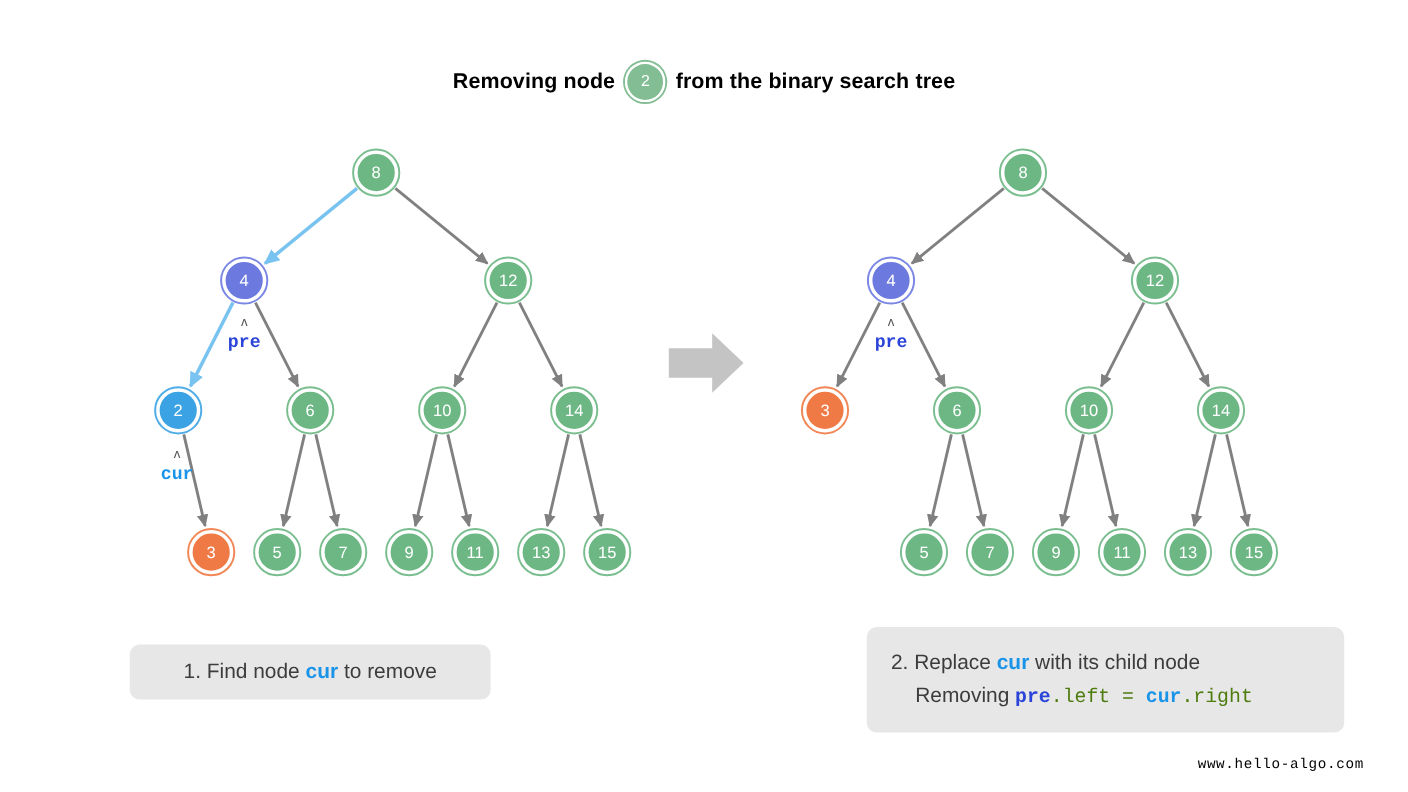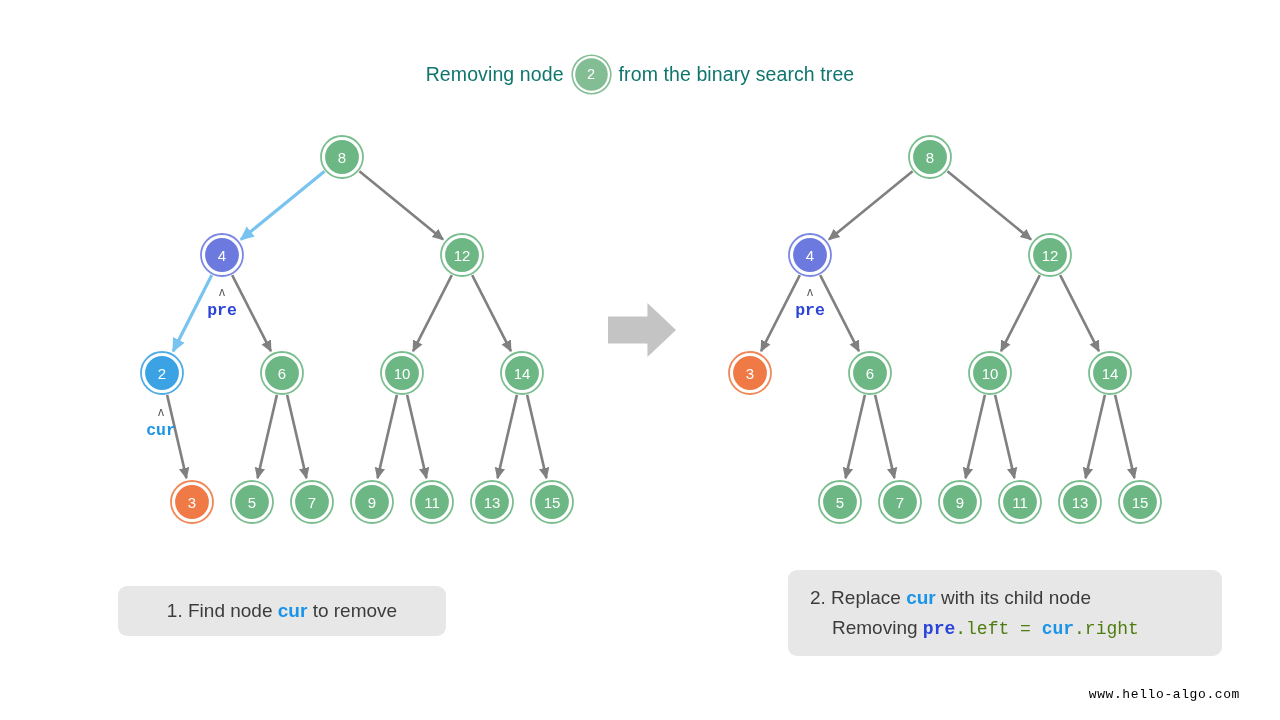--- a/index.html
+++ b/index.html
@@ -28,22 +28,22 @@
     top: 52px;
     width: 1280px;
     height: 44px;
     display: flex;
     align-items: center;
     justify-content: center;
     gap: 0px;
   }
   .title-text {
     font-size: 19.5px;
-    font-weight: normal;
-    color: #0f766e;
+    font-weight: bold;
+    color: #000000;
     letter-spacing: 0.1px;
     white-space: pre;
   }
   .title-node {
     width: 37px;
     height: 37px;
     border-radius: 50%;
     background: #83bd94;
     box-shadow: inset 0 0 0 2.2px #ffffff, 0 0 0 1.6px #83bd94;
     display: flex;
@@ -109,21 +109,21 @@
     font-size: 18px;
   }
   .mono-kw {
     font-family: "Liberation Mono", monospace;
     font-weight: bold;
     font-size: 18px;
   }
 
   #caption-1 { left: 118px;  top: 586px; width: 328px; height: 50px; }
   #caption-2 { left: 470px;  top: 586px; width: 294px; height: 50px; }
-  #caption-3 { left: 788px;  top: 570px; width: 434px; height: 86px; align-items: flex-start; padding-left: 22px; }
+  #caption-3 { left: 788px;  top: 570px; width: 434px; height: 96px; align-items: flex-start; padding-left: 22px; }
 
   
   #footer {
     position: absolute;
     right: 40px;
     bottom: 18px;
     font-family: "Liberation Mono", monospace;
     font-size: 13px;
     color: #000000;
     letter-spacing: 0.6px;

